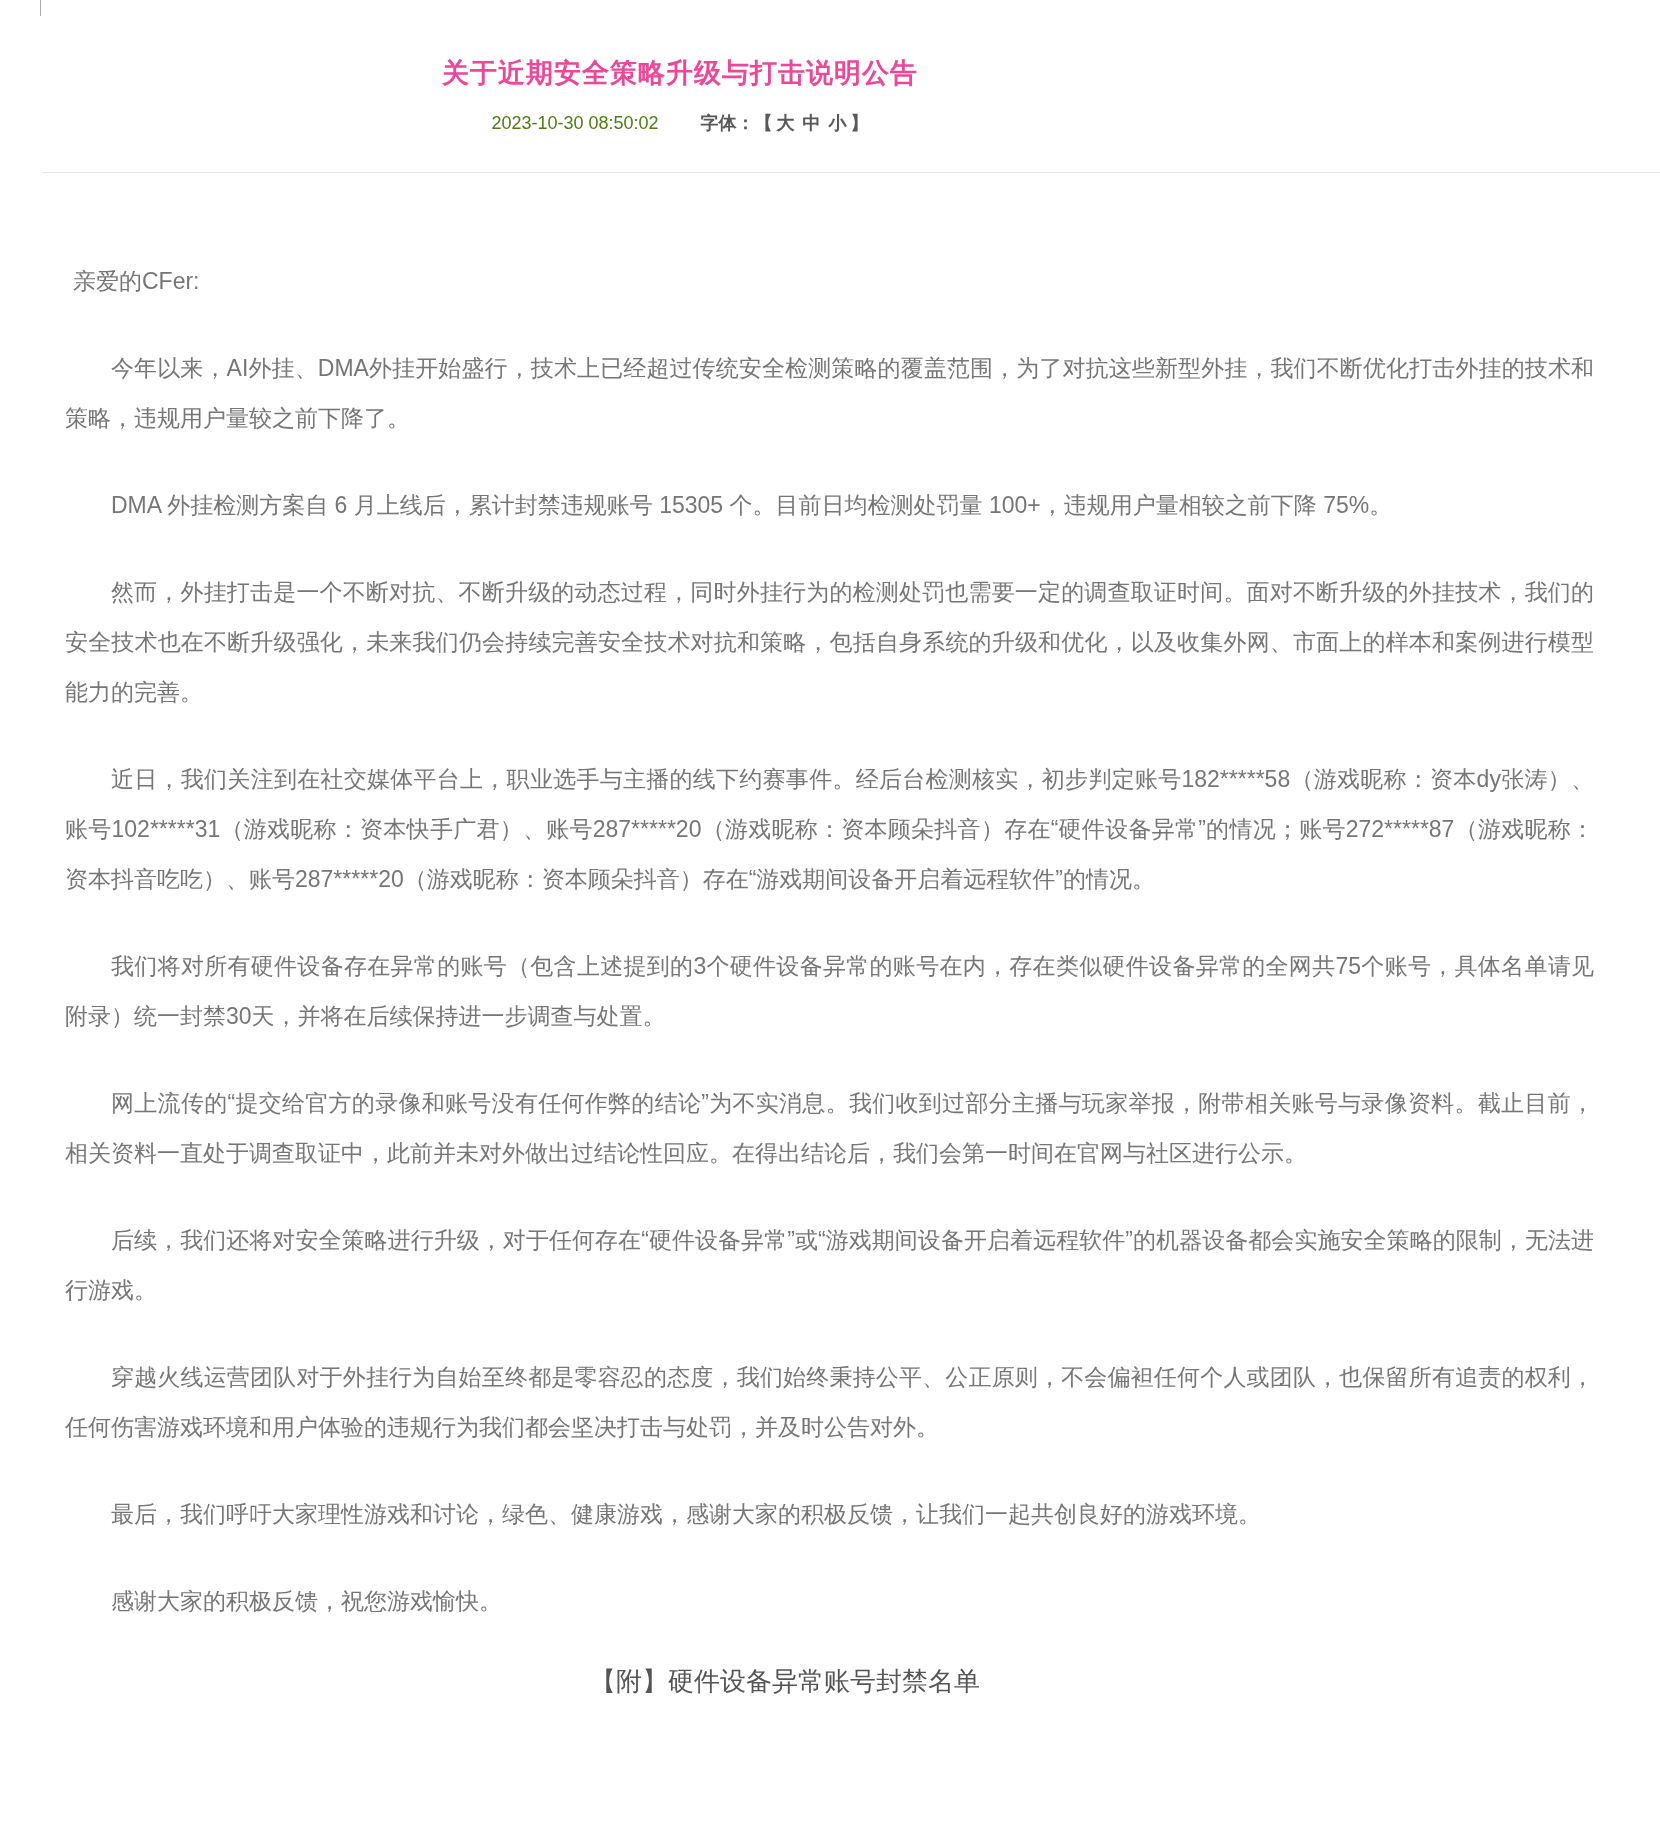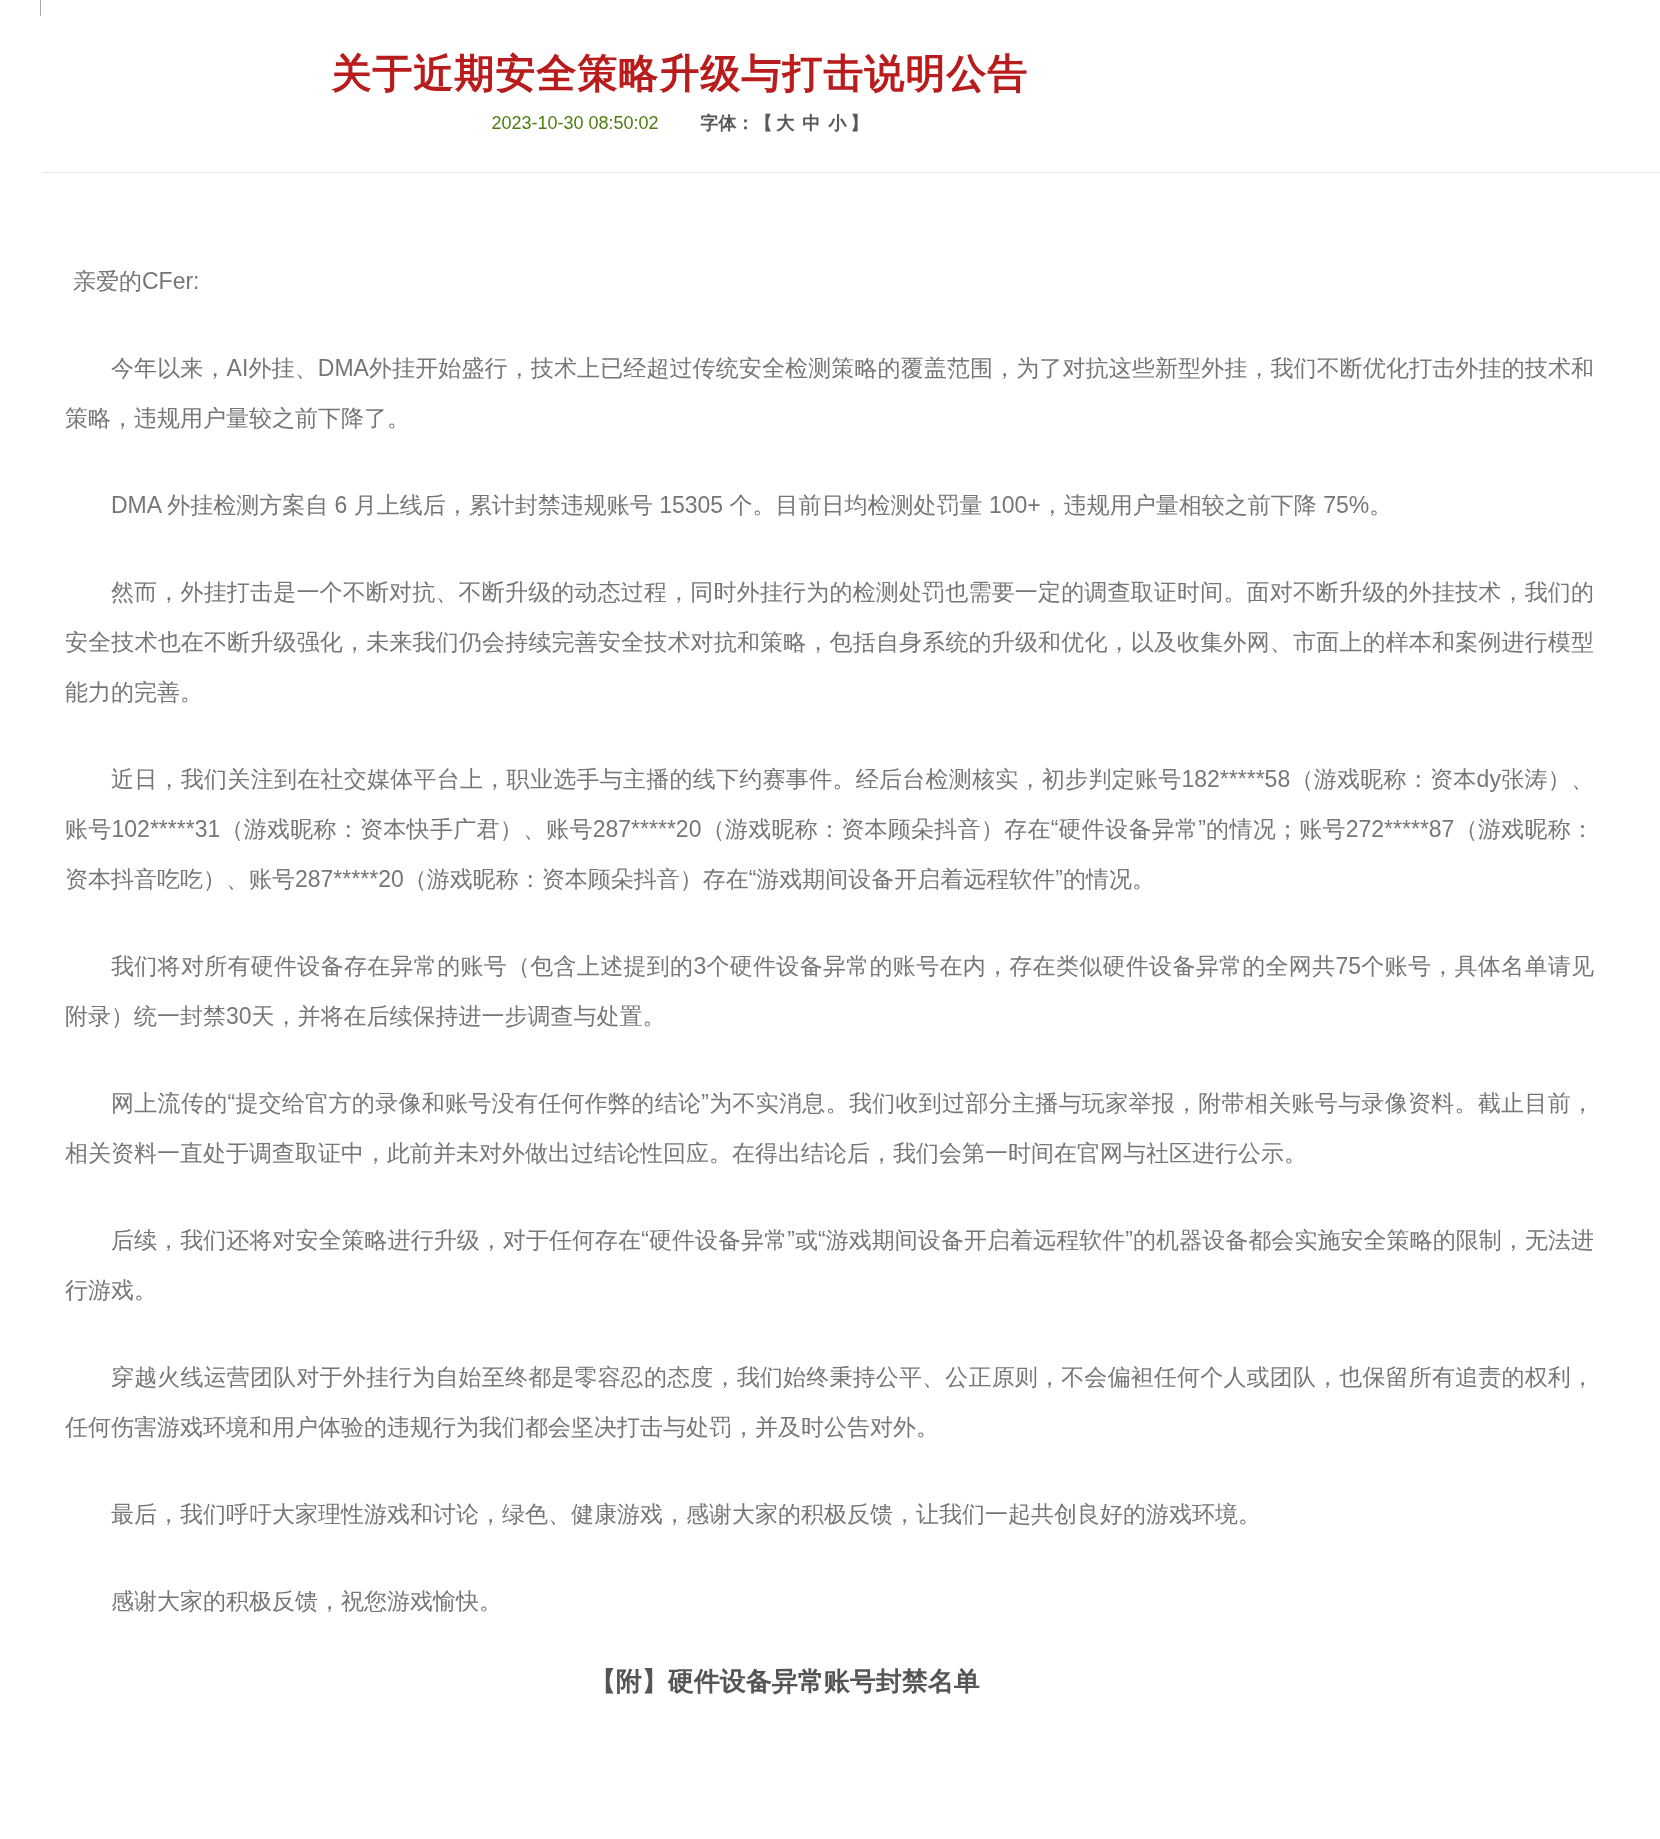--- a/index.html
+++ b/index.html
@@ -17,24 +17,24 @@
     width:1px; height:16px;
     background:#a9a9a9;
   }
   .header{
     width:1360px;
     padding-top:50px;
     text-align:center;
   }
   .title{
     margin:0;
-    font-size:40px;
+    font-size:27px;
     line-height:46px;
     font-weight:700;
-    color:#b91c1c;
+    color:#ec4899;
     letter-spacing:1px;
   }
   .meta{
     margin-top:14px;
     font-size:18px;
     line-height:26px;
     color:#8c8c8c;
   }
   .meta .date{
     margin-right:42px;
@@ -71,21 +71,21 @@
   .para{
     margin:0 0 37px 0;
     text-indent:2em;
   }
   .appendix{
     width:1440px;
     margin-top:12px;
     text-align:center;
     font-size:26px;
     line-height:36px;
-    font-weight:700;
+    font-weight:400;
     color:#555555;
     text-indent:0;
   }
 </style>
 </head>
 <body>
 
 <div class="page">
   <div class="left-mark"></div>
 

